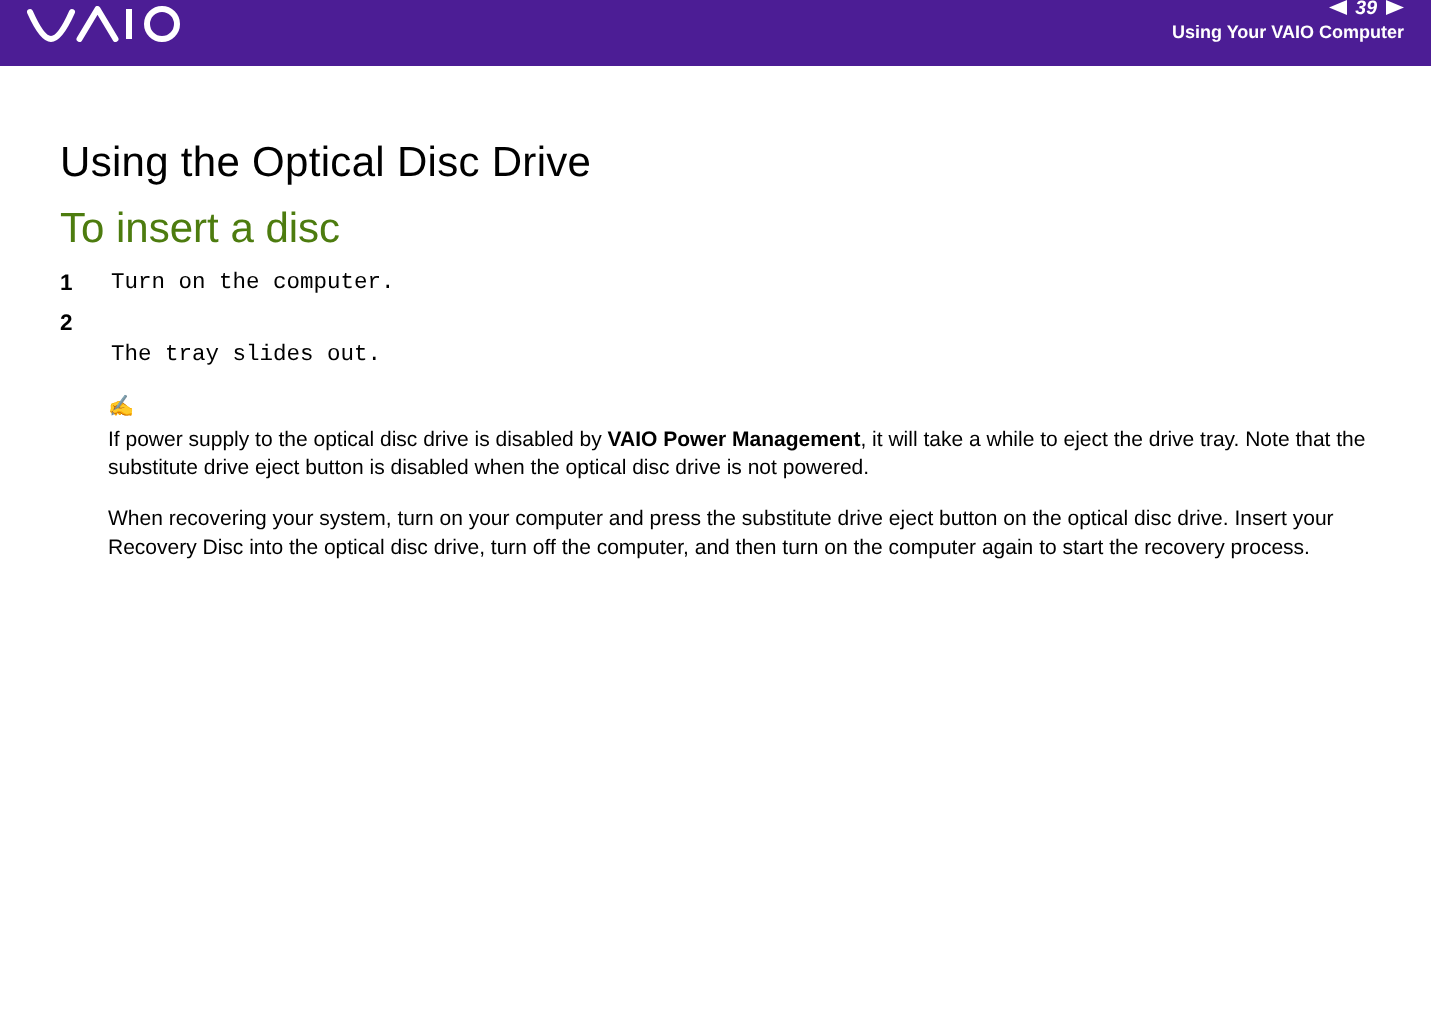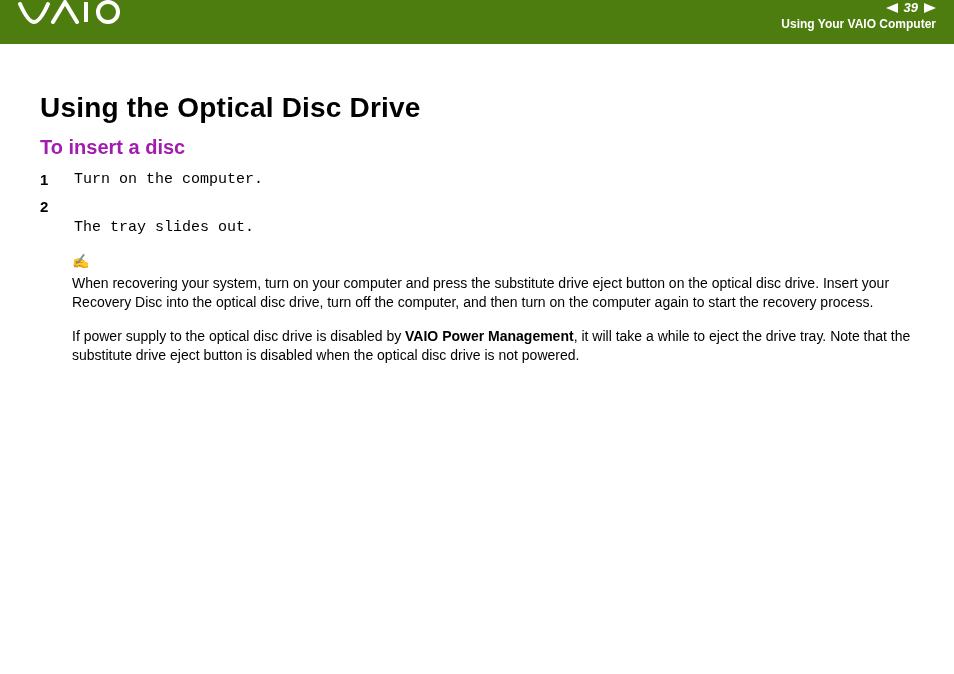--- a/index.html
+++ b/index.html
@@ -5,27 +5,27 @@
   * { margin: 0; padding: 0; box-sizing: border-box; }
   body {
     width: 954px;
     height: 674px;
     font-family: Arial, Helvetica, sans-serif;
     background: #fff;
     color: #000;
     overflow: hidden;
   }
   .header {
-    background: #4d7c0f;
+    background: #4c1d95;
     color: #fff;
     height: 44px;
     display: flex;
-    align-items: flex-start;
+    align-items: flex-end;
     justify-content: space-between;
-    padding: 0 18px 0 18px;
+    padding: 0 18px 16px 18px;
   }
   .logo {
     height: 24px;
   }
   .header-right {
     text-align: right;
     line-height: 1.2;
   }
   .page-nav {
     display: flex;
@@ -43,32 +43,32 @@
   .breadcrumb {
     font-size: 12px;
     font-weight: bold;
     margin-top: 1px;
   }
   .content {
     padding: 48px 40px 0 40px;
   }
   h1.page-title {
     font-size: 28px;
-    font-weight: 700;
+    font-weight: 400;
     margin-bottom: 12px;
     letter-spacing: 0.2px;
   }
   p.intro {
     font-size: 15px;
     margin-bottom: 22px;
   }
   h2.section-title {
-    font-size: 20px;
-    font-weight: 700;
-    color: #a21caf;
+    font-size: 28px;
+    font-weight: 400;
+    color: #4d7c0f;
     margin-bottom: 10px;
   }
   .steps {
     margin-bottom: 14px;
   }
   .step {
     display: flex;
     gap: 20px;
     margin-bottom: 6px;
     font-size: 15px;
@@ -139,18 +139,18 @@
       <div class="step-num">2</div>
       <div class="step-body">
         <br>
         <span>The tray slides out.</span>
       </div>
     </div>
   </div>
 
   <div class="note-block">
     <div class="note-icon">✍</div>
-    <div class="note-para">When recovering your system, turn on your computer and press the substitute drive eject button on the optical disc drive. Insert your Recovery Disc into the optical disc drive, turn off the computer, and then turn on the computer again to start the recovery process.</div>
     <div class="note-para">
       <span>If power supply to the optical disc drive is disabled by </span><span class="bold">VAIO Power Management</span><span>, it will take a while to eject the drive tray. Note that the substitute drive eject button is disabled when the optical disc drive is not powered.</span>
     </div>
+    <div class="note-para">When recovering your system, turn on your computer and press the substitute drive eject button on the optical disc drive. Insert your Recovery Disc into the optical disc drive, turn off the computer, and then turn on the computer again to start the recovery process.</div>
   </div>
 </div>
 
 </body></html>

